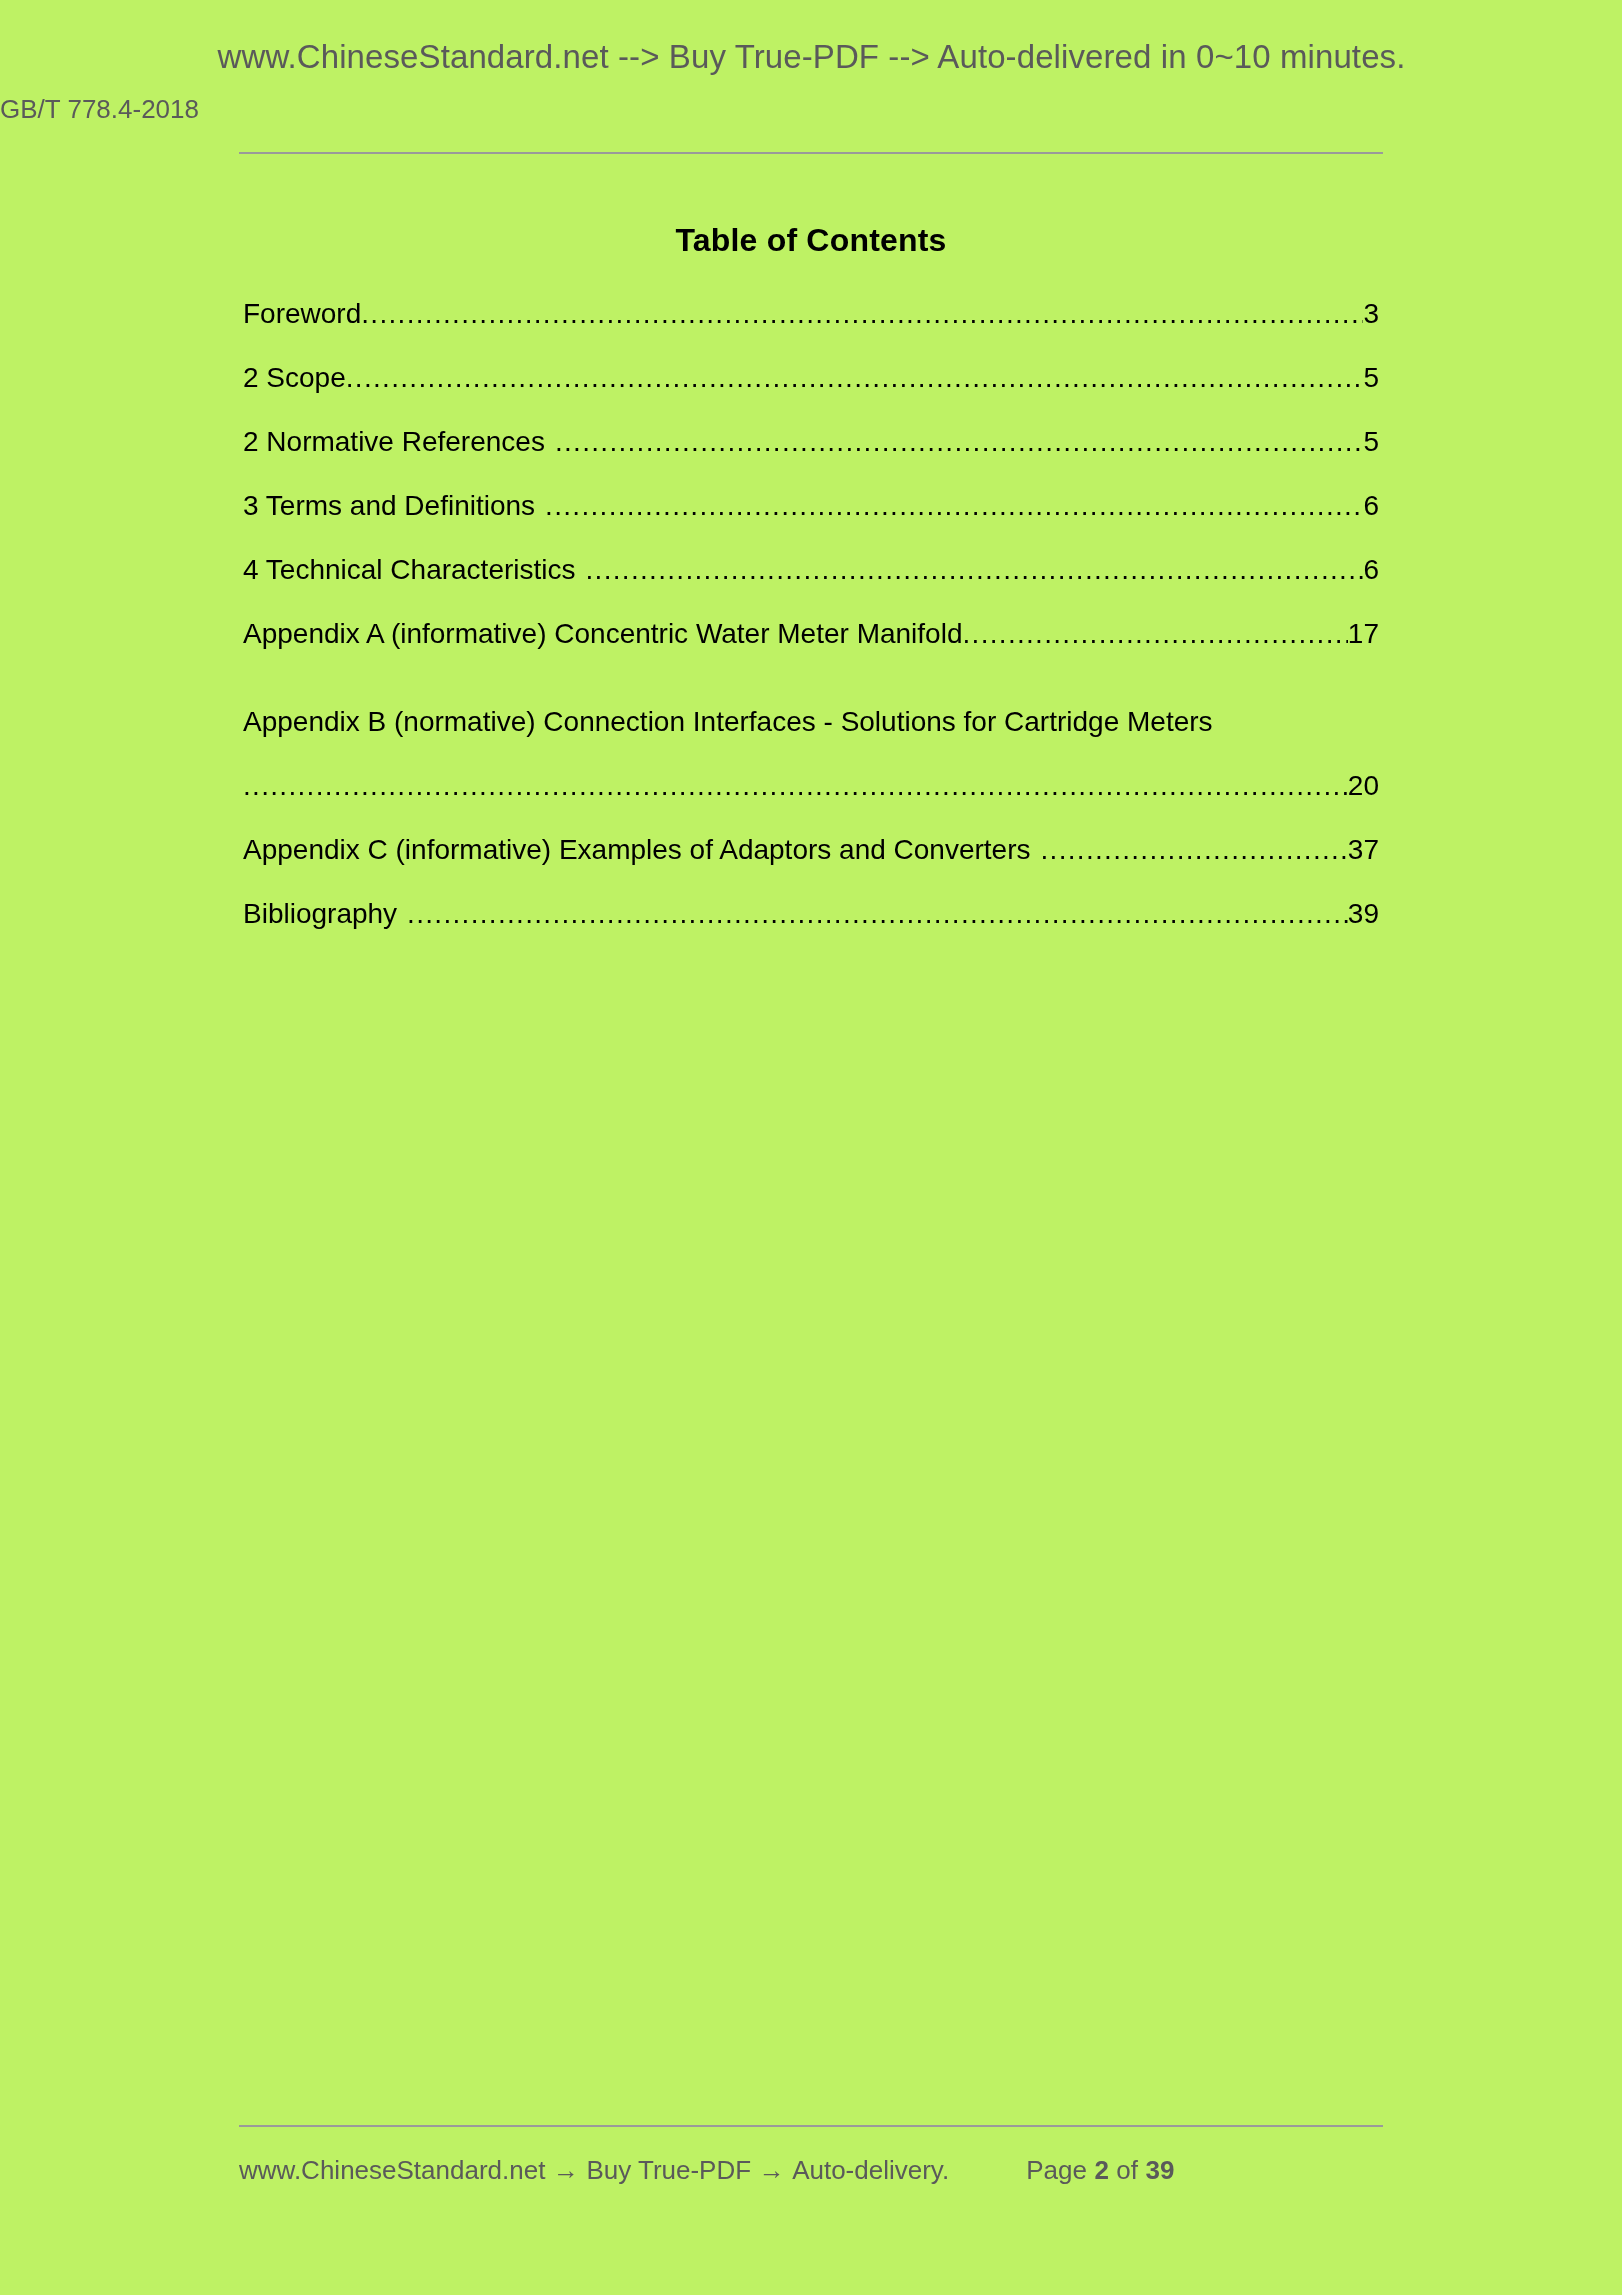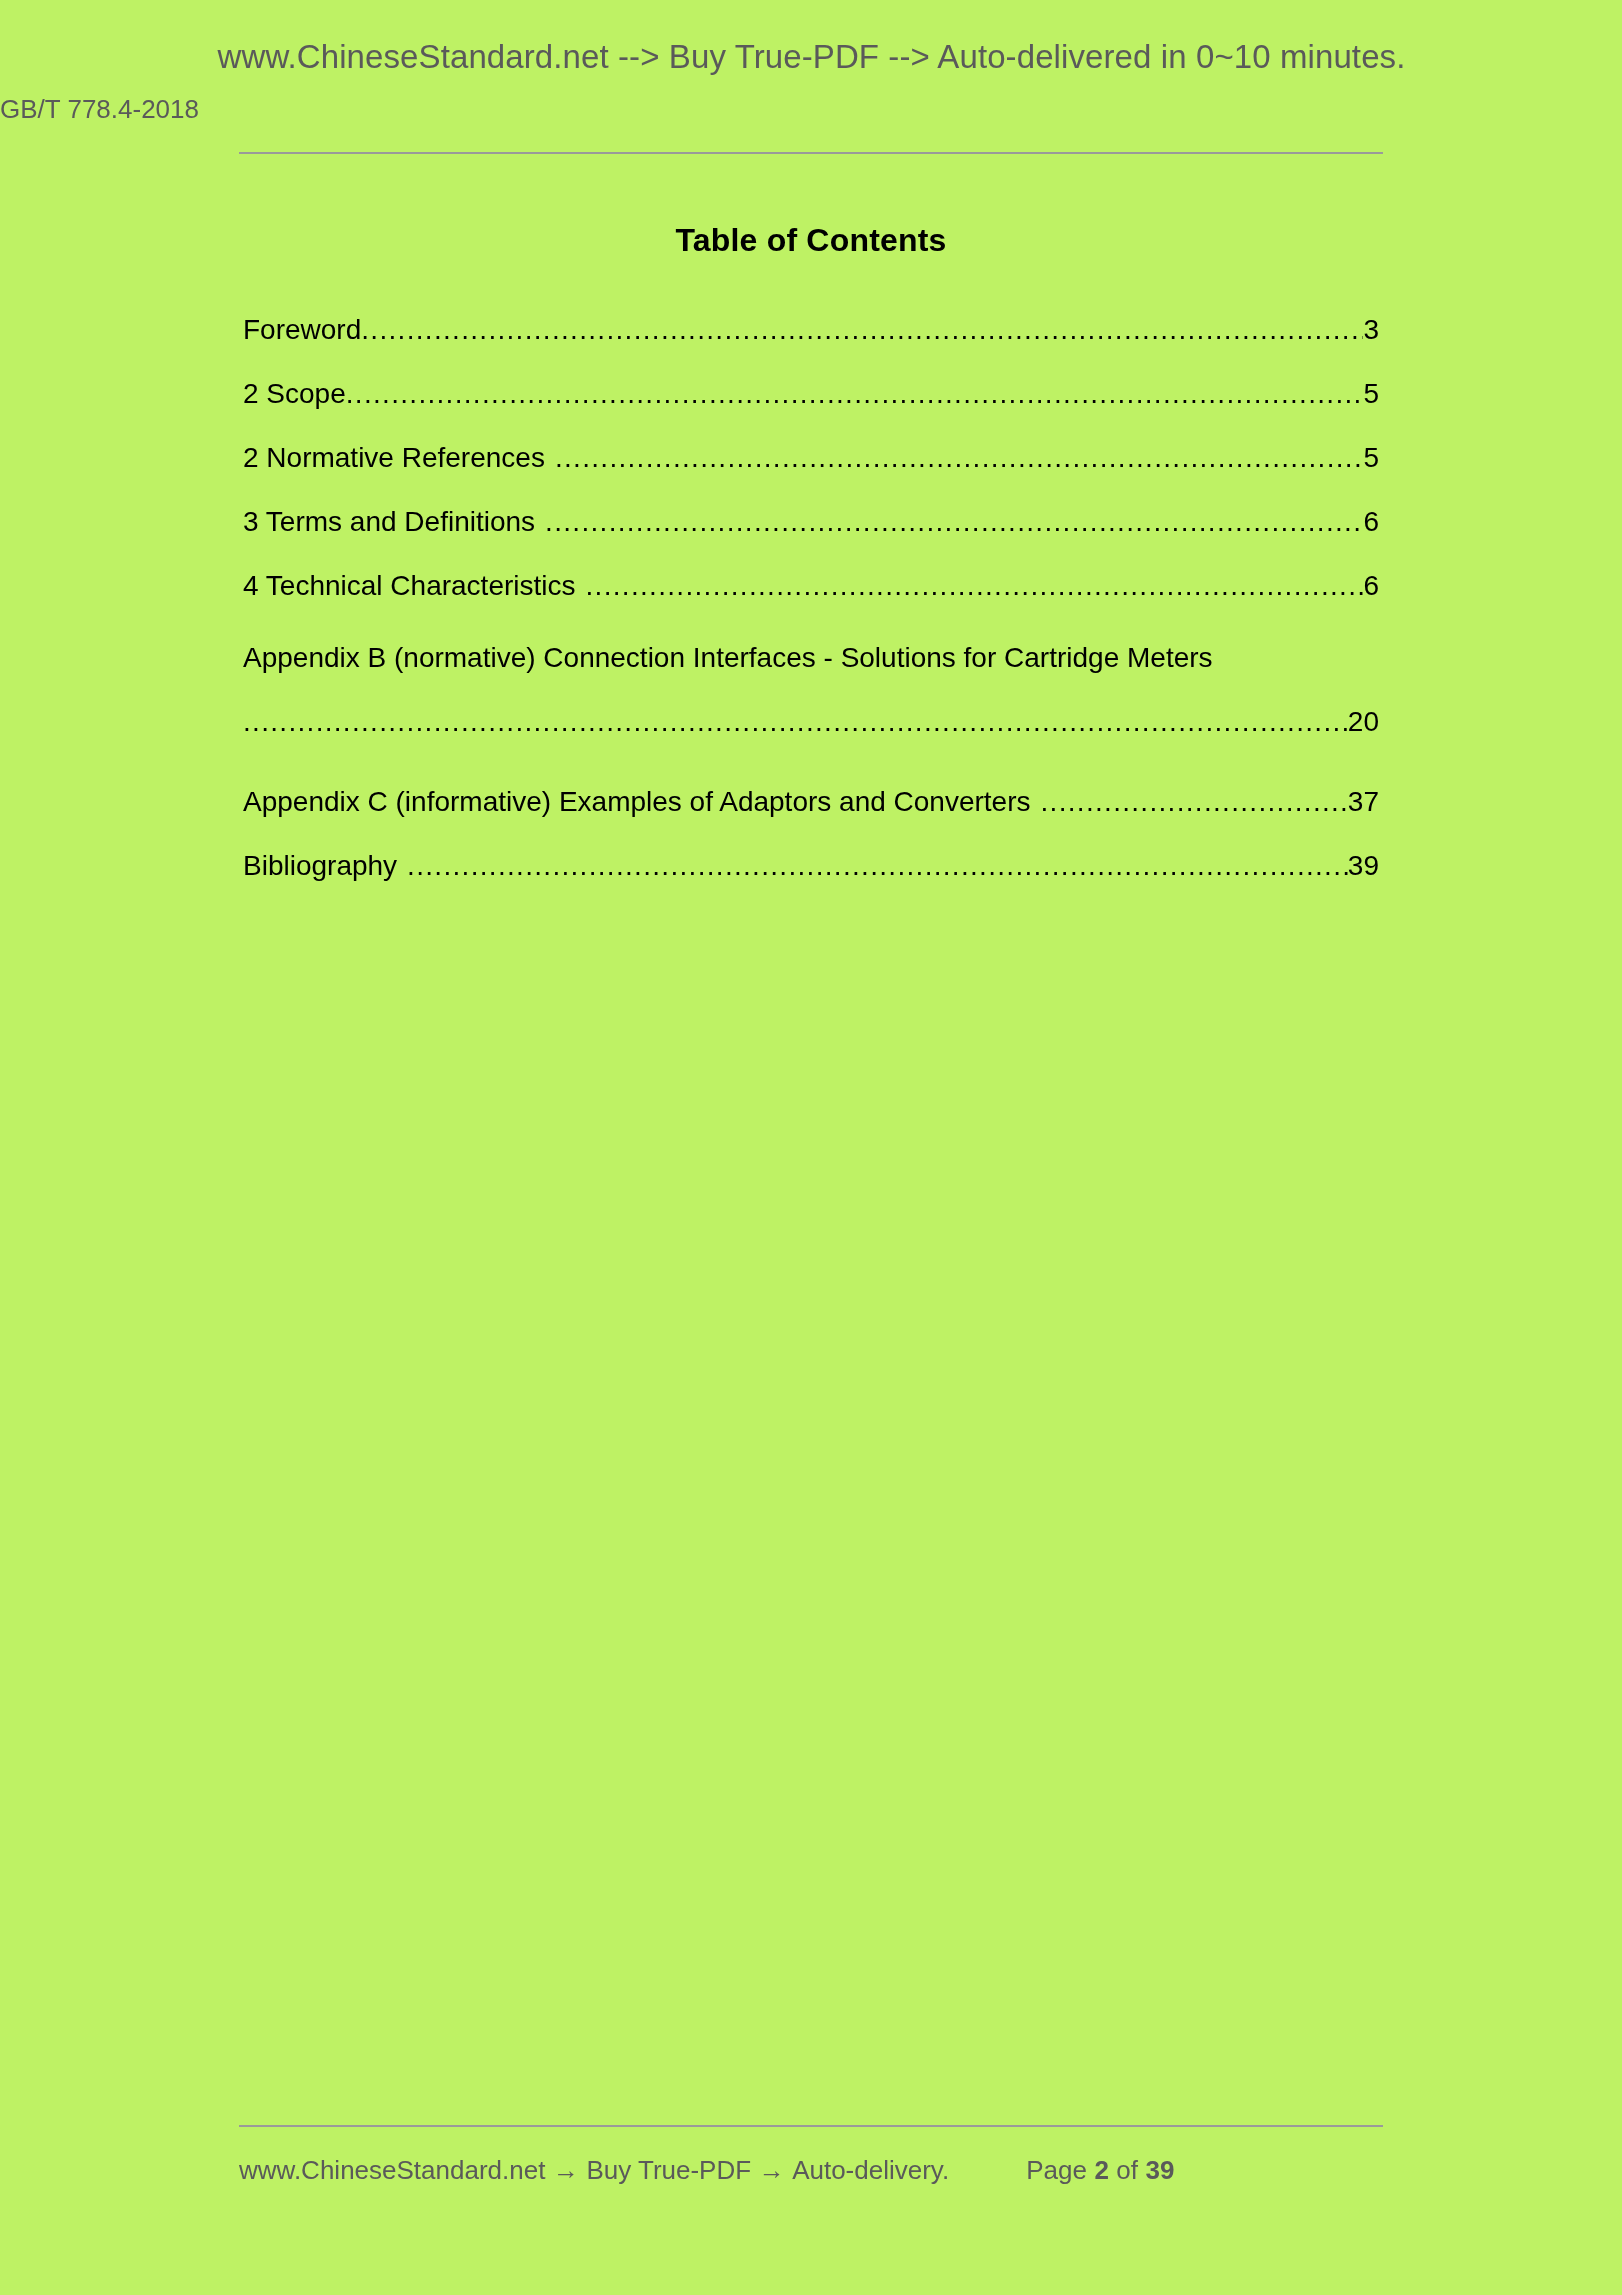--- a/index.html
+++ b/index.html
@@ -72,21 +72,21 @@
     left: 243px;
     top: 298px;
     width: 1136px;
   }
   .toc-row {
     position: relative;
     height: 64px;
     font-size: 28px;
     color: #000000;
     display: flex;
-    align-items: center;
+    align-items: flex-start;
     white-space: nowrap;
   }
   .toc-label {
     flex: 0 0 auto;
   }
   .toc-dots {
     flex: 1 1 auto;
     overflow: hidden;
     position: relative;
     margin: 0 0 0 0;
@@ -183,20 +183,25 @@
       </div>
       <div class="toc-row">
         <span class="toc-label">3 Terms and Definitions</span>
         <span class="toc-dots" style="margin-left: 10px;"></span>
         <span class="toc-page">6</span>
       </div>
       <div class="toc-row">
         <span class="toc-label">4 Technical Characteristics</span>
         <span class="toc-dots" style="margin-left: 10px;"></span>
         <span class="toc-page">6</span>
+      </div>
+      <div class="toc-row">
+        <span class="toc-label">Appendix A (informative) Concentric Water Meter Manifold</span>
+        <span class="toc-dots"></span>
+        <span class="toc-page">17</span>
       </div>
       <div class="toc-row-wrap"><span class="toc-label">Appendix B (normative) Connection Interfaces - Solutions for Cartridge Meters</span></div>
       <div class="toc-row-cont">
         <span class="toc-dots"></span>
         <span class="toc-page">20</span>
       </div>
       <div class="toc-row">
         <span class="toc-label">Appendix C (informative) Examples of Adaptors and Converters</span>
         <span class="toc-dots" style="margin-left: 10px;"></span>
         <span class="toc-page">37</span>

